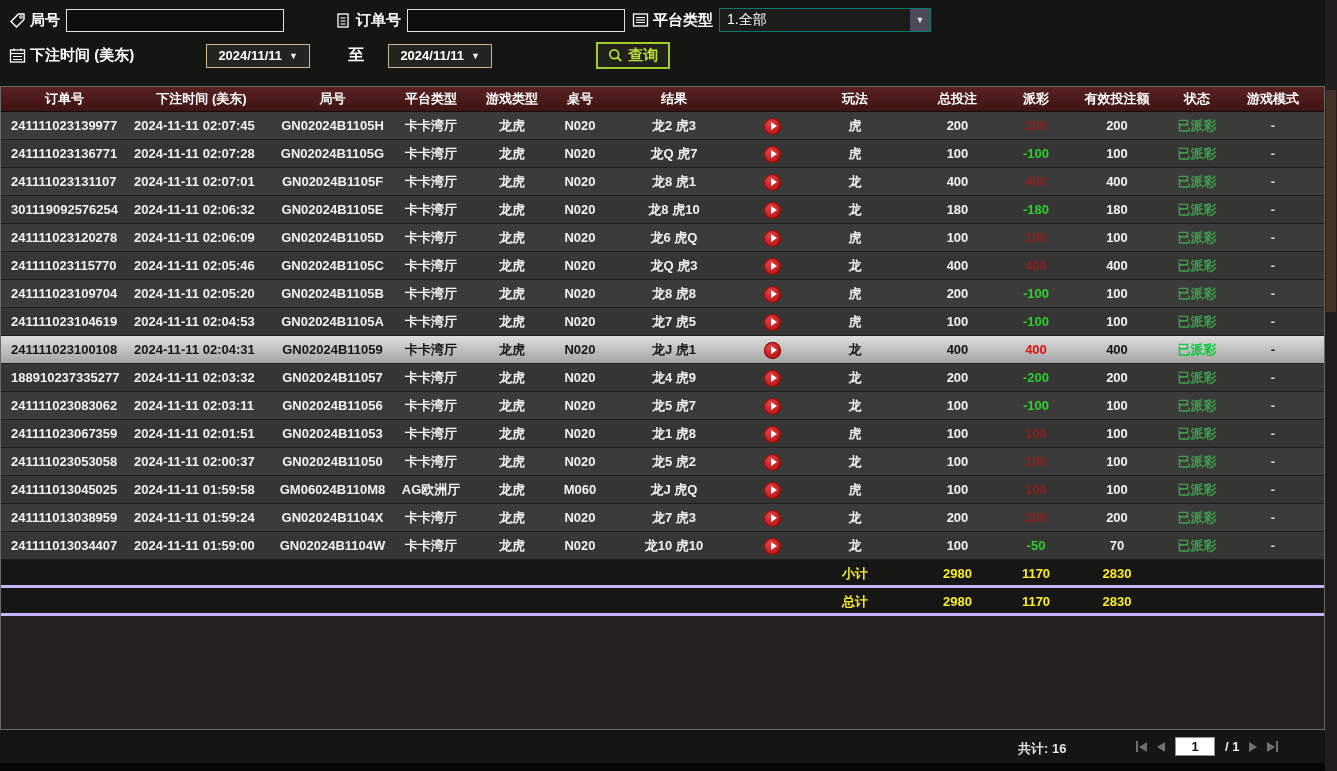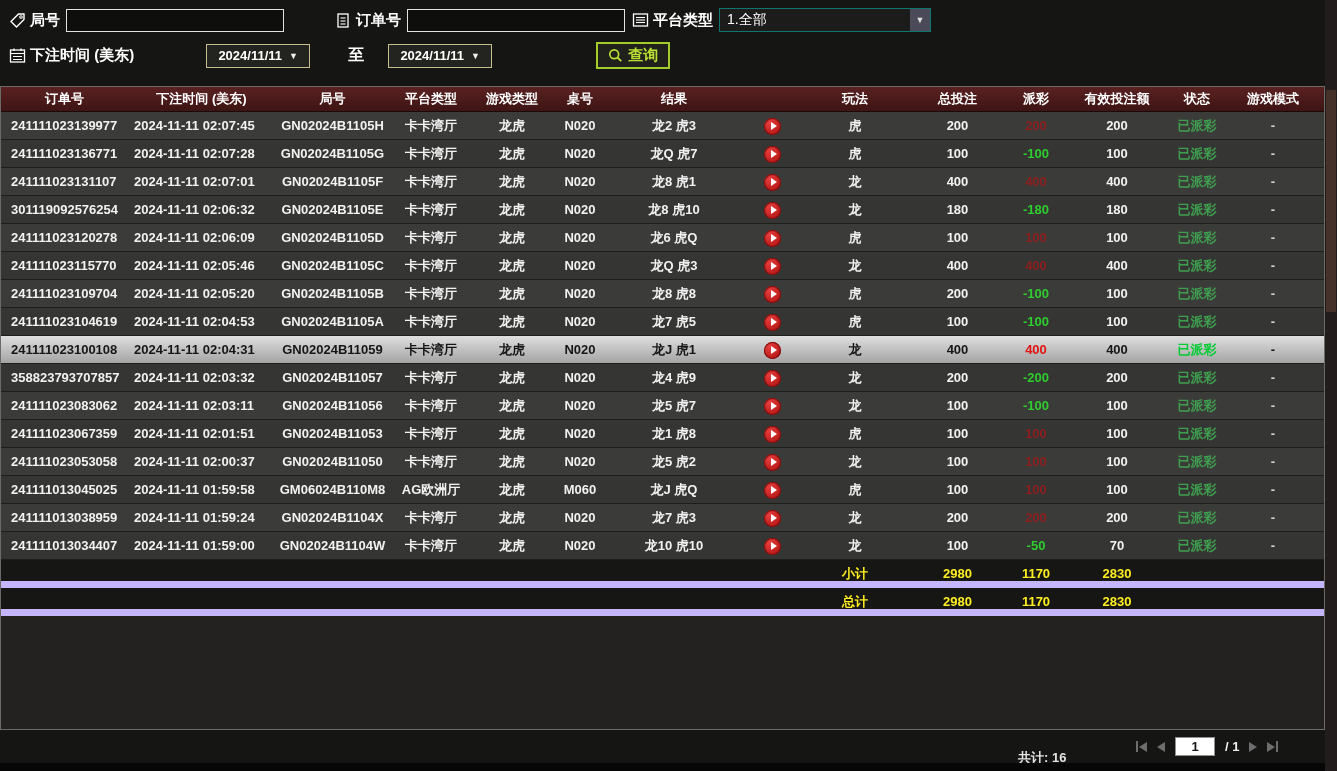--- a/index.html
+++ b/index.html
@@ -51,28 +51,28 @@
   .trow.selected { background:linear-gradient(#dedede,#a4a4a4); }
   .trow.selected .td { color:#161616; }
   .trow.selected .td.pos { color:#e01212; }
   .trow.selected .c-status { color:#00cc33; }
   .playbtn { display:inline-flex; width:17px; height:17px; margin-top:5px; border-radius:50%;
              background:radial-gradient(circle at 35% 30%, #e64040, #a80808);
              align-items:center; justify-content:center; cursor:pointer;
              box-shadow:inset 0 0 0 1px #7d0d0d; }
   .playtri { width:0; height:0; border-left:6px solid #fff; border-top:4px solid transparent;
              border-bottom:4px solid transparent; margin-left:2px; }
-  .srow { height:28px; background:#161614; border-bottom:7px solid #c4b5fd; }
+  .srow { height:28px; background:#161614; border-bottom:3px solid #c4b5fd; }
   .srow .td { color:#fdee21; }
 
   
   .pagebar { position:absolute; left:0; top:733px; width:1325px; height:30px; color:#e4e4e4;
              font-size:13px; font-weight:bold; }
   .pp { position:absolute; left:868px; top:7px;margin-top:28px; }
-  .tc { position:absolute; left:1018px; top:16px;text-align:center; }
+  .tc { position:absolute; left:1018px; top:7px;text-align:center; }
   .nav { position:absolute; left:1136px; top:4px; display:flex; align-items:center; gap:10px; }
   .navbtn { display:inline-flex; align-items:center; gap:1px; cursor:pointer; height:14px; }
   .bar { width:2px; height:11px; background:#6e6e6e; }
   .tri-l { width:0; height:0; border-top:5.5px solid transparent; border-bottom:5.5px solid transparent;
            border-right:8px solid #6e6e6e; }
   .tri-r { width:0; height:0; border-top:5.5px solid transparent; border-bottom:5.5px solid transparent;
            border-left:8px solid #6e6e6e; }
   .pagebox { width:40px; height:19px; background:#fff; border:1px solid #909090; color:#141414;
              text-align:center; line-height:17px; font-size:13px; font-weight:bold; }
   .slash { color:#efefef; }
@@ -357,21 +357,21 @@
     </div>
     <div class="td c-play">龙</div>
     <div class="td c-total">400</div>
     <div class="td c-payout pos">400</div>
     <div class="td c-valid">400</div>
     <div class="td c-status">已派彩</div>
     <div class="td c-mode">-</div>
   </div>
 
   <div class="trow cols">
-    <div class="td c-order">358823793707857</div>
+    <div class="td c-order">188910237335277</div>
     <div class="td c-time">2024-11-11 02:03:32</div>
     <div class="td c-round">GN02024B11057</div>
     <div class="td c-platform">卡卡湾厅</div>
     <div class="td c-game">龙虎</div>
     <div class="td c-table">N020</div>
     <div class="td c-result">龙4 虎9</div>
     <div class="td c-playicon">
       <span class="playbtn">
               <span class="playtri"></span>
             </span>

